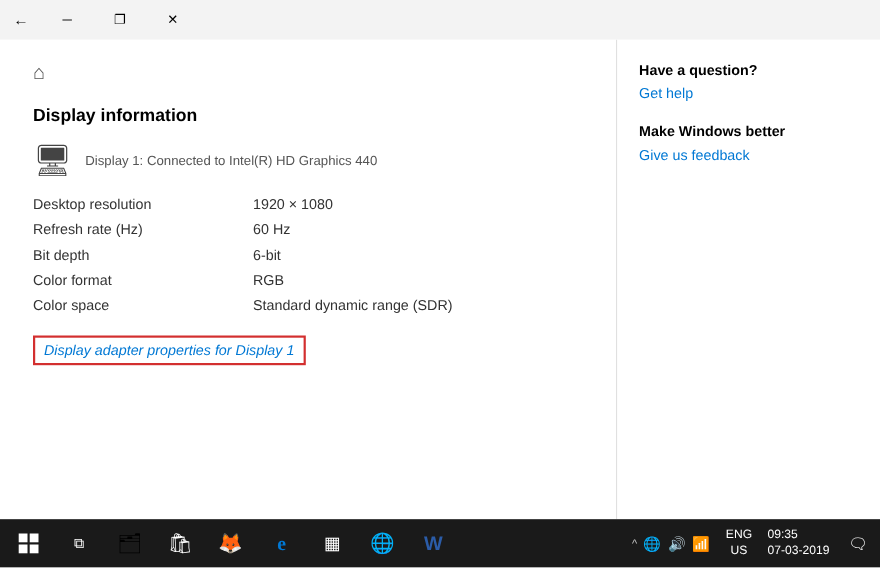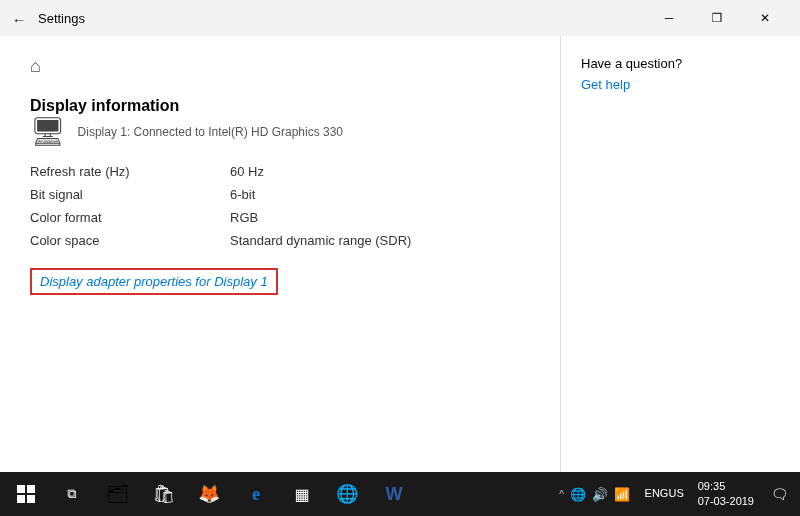--- a/index.html
+++ b/index.html
@@ -73,20 +73,21 @@
 
     .home-icon {
       font-size: 18px;
       color: #555;
     }
 
     .section-title {
       font-size: 16px;
       font-weight: 600;
       color: #000;
+      margin-bottom: 14px;
     }
 
     .display-info-row {
       display: flex;
       align-items: center;
       margin-bottom: 12px;
     }
 
     .monitor-icon {
       font-size: 28px;
@@ -131,21 +132,21 @@
       font-style: italic;
     }
 
     
     .right-section {
       margin-bottom: 20px;
     }
 
     .right-section-title {
       font-size: 13px;
-      font-weight: 400;
+      font-weight: 700;
       color: #000;
       margin-bottom: 6px;
     }
 
     .right-section-link {
       font-size: 13px;
       color: #0078d4;
       text-decoration: none;
       cursor: pointer;
       display: block;
@@ -189,21 +190,21 @@
       flex-direction: column;
       align-items: flex-start;
       font-size: 11px;
       color: #fff;
       padding: 0 8px;
       line-height: 1.4;
     }
 
     .taskbar-lang {
       display: flex;
-      flex-direction: row;
+      flex-direction: column;
       align-items: center;
       font-size: 11px;
       color: #fff;
       padding: 0 4px;
       line-height: 1.4;
     }
 
     .notification-icon {
       width: 32px;
       height: 40px;
@@ -234,21 +235,20 @@
     }
     .win-logo div {
       background: #fff;
     }
   </style>
 </head>
 <body>
 
 <div class="title-bar">
   <span class="title-bar-back">←</span>
-  <span class="title-bar-text">Settings</span>
   <div class="title-bar-controls">
     <button class="title-bar-btn">─</button>
     <button class="title-bar-btn">❐</button>
     <button class="title-bar-btn close">✕</button>
   </div>
 </div>
 
 <div class="main-content">
 
   <div class="left-panel">
@@ -256,32 +256,36 @@
     <div class="page-title">
       <span class="home-icon">⌂</span>
     </div>
 
     
     <div class="section-title">Display information</div>
 
     
     <div class="display-info-row">
       <span class="monitor-icon">🖥</span>
-      <span class="display-name">Display 1: Connected to Intel(R) HD Graphics 330</span>
+      <span class="display-name">Display 1: Connected to Intel(R) HD Graphics 440</span>
     </div>
 
     
     <table class="info-table">
       <tbody id="info-table-body">
+      <tr>
+            <td>Desktop resolution</td>
+            <td>1920 × 1080</td>
+          </tr>
           <tr>
             <td>Refresh rate (Hz)</td>
             <td>60 Hz</td>
           </tr>
           <tr>
-            <td>Bit signal</td>
+            <td>Bit depth</td>
             <td>6-bit</td>
           </tr>
           <tr>
             <td>Color format</td>
             <td>RGB</td>
           </tr>
           <tr>
             <td>Color space</td>
             <td>Standard dynamic range (SDR)</td>
           </tr>
@@ -289,20 +293,24 @@
     </table>
 
     
     <a class="adapter-link" href="#">Display adapter properties for Display 1</a>
   </div>
 
   <div class="right-panel">
     <div class="right-section">
       <div class="right-section-title">Have a question?</div>
       <a class="right-section-link" href="#">Get help</a>
+    </div>
+    <div class="right-section">
+      <div class="right-section-title">Make Windows better</div>
+      <a class="right-section-link" href="#">Give us feedback</a>
     </div>
   </div>
 </div>
 
 <div class="taskbar">
 
   <div class="taskbar-btn">
     <div class="win-logo">
       <div></div>
         <div></div>

